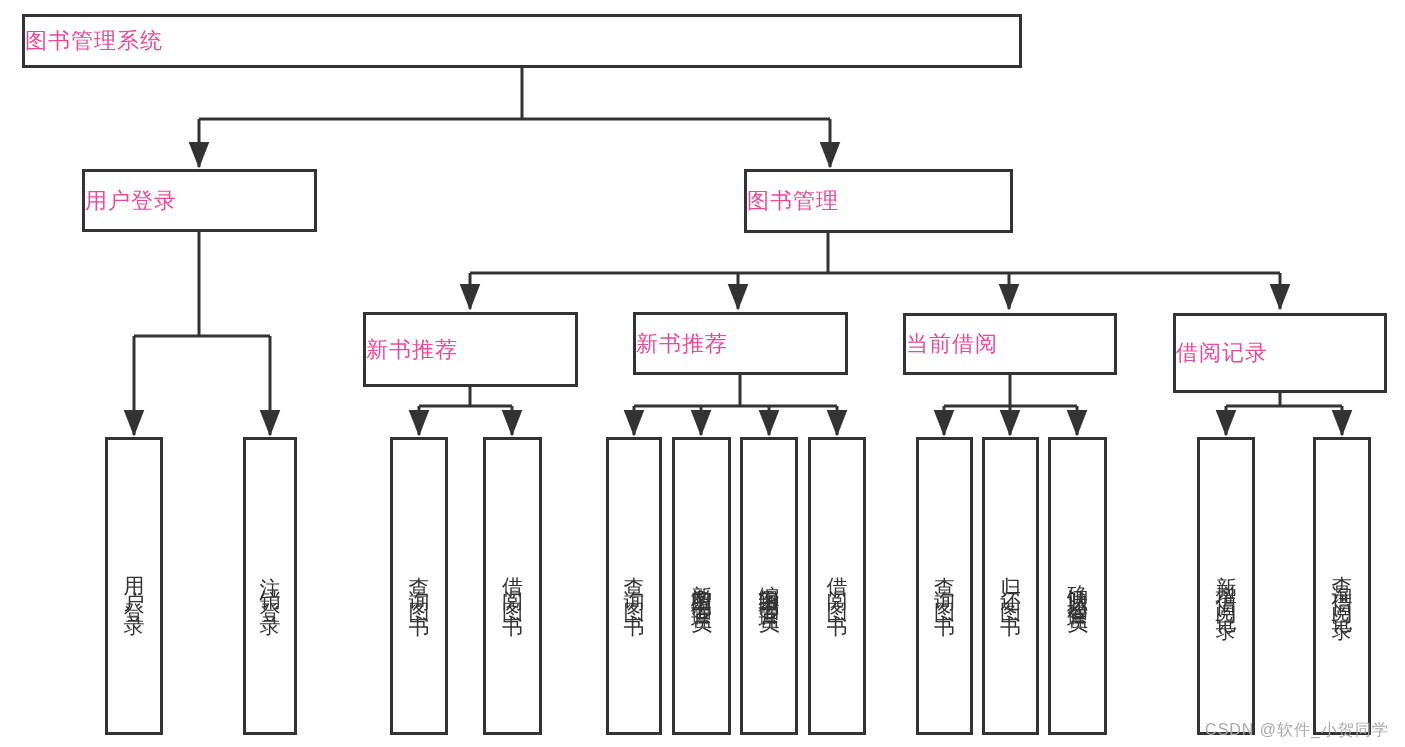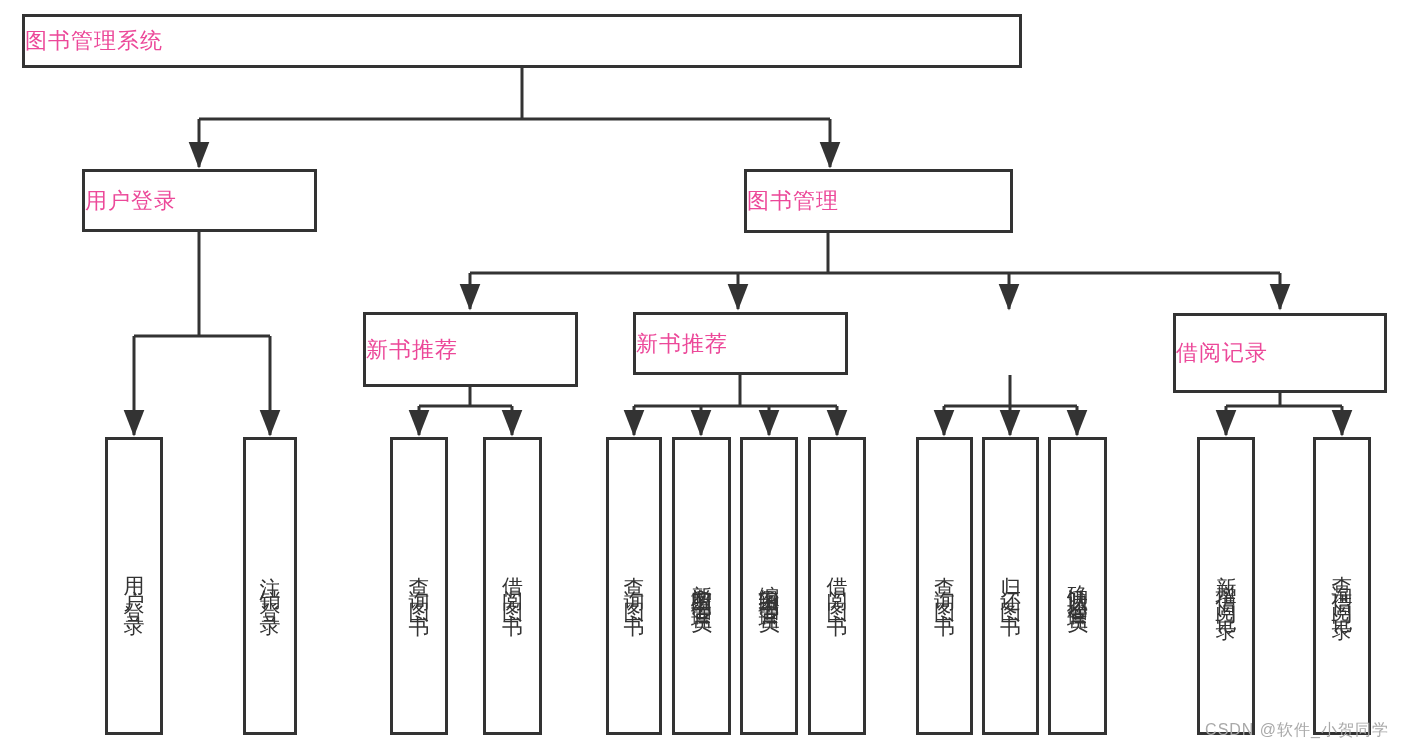--- a/index.html
+++ b/index.html
@@ -92,20 +92,23 @@
   <div class="hnode" style="left:744px;top:169px;width:269px;height:64px">
     <span>图书管理</span>
   </div>
 
   <div class="hnode" style="left:363px;top:312px;width:215px;height:75px">
     <span>新书推荐</span>
   </div>
   <div class="hnode" style="left:633px;top:312px;width:215px;height:63px">
     <span>新书推荐</span>
   </div>
+  <div class="hnode" style="left:903px;top:313px;width:214px;height:62px">
+    <span>当前借阅</span>
+  </div>
   <div class="hnode" style="left:1173px;top:313px;width:214px;height:80px">
     <span>借阅记录</span>
   </div>
 
   <div class="vnode sp-wide" style="left:105px;width:58px">
     <span>用户登录</span>
   </div>
   <div class="vnode sp-wide" style="left:243px;width:54px">
     <span>注销登录</span>
   </div>

